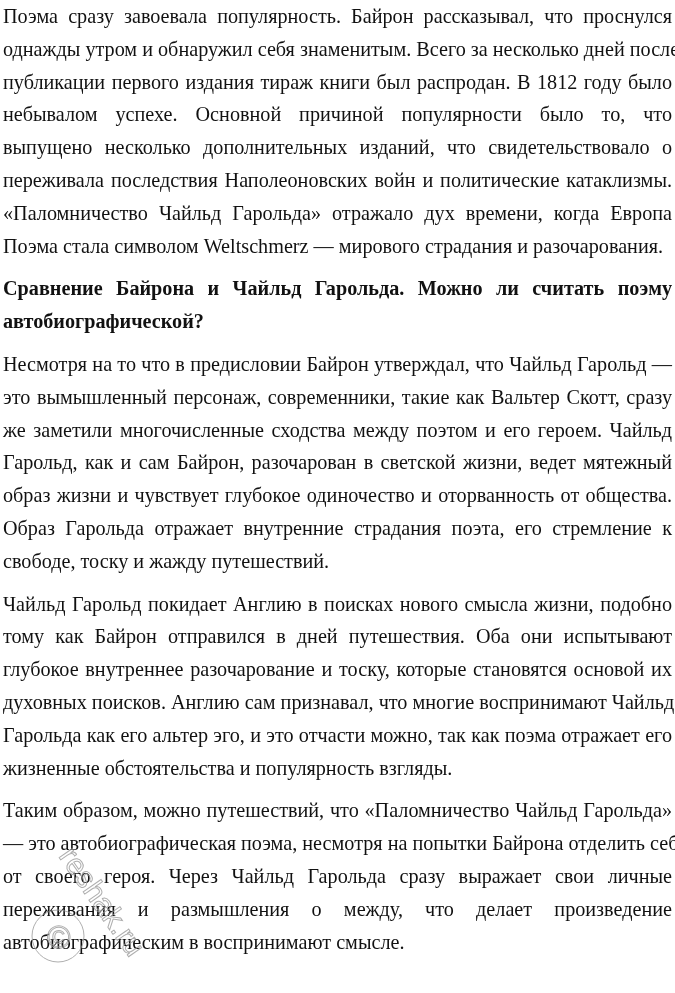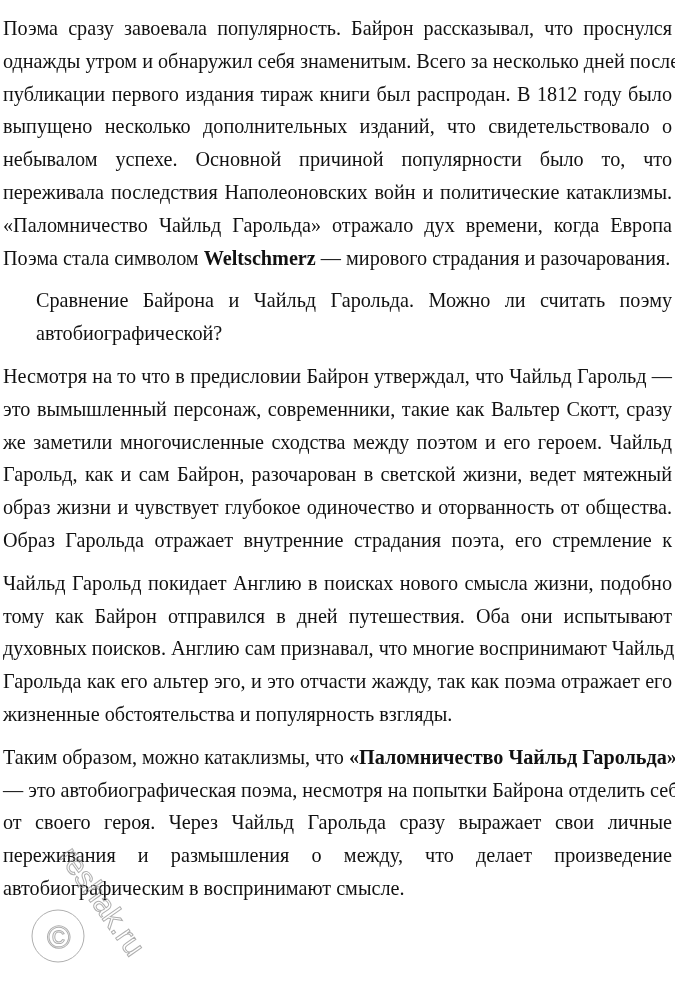--- a/index.html
+++ b/index.html
@@ -1,48 +1,48 @@
 <!DOCTYPE html>
 <html><head>
 <meta charset="utf-8">
 <style>
   html, body { margin: 0; padding: 0; background: #ffffff; }
   body {
     width: 675px; height: 993px; overflow: hidden; position: relative;
     font-family: "Liberation Serif", "DejaVu Serif", serif;
     color: #111111;
   }
-  .page { position: absolute; left: 3px; top: 12px; width: 669px; }
+  .page { position: absolute; left: 3px; top: 0; width: 669px; }
   .para { margin: 0; }
   .line {
     display: block; height: 32.8px; line-height: 32.8px;
     font-size: 20.2px; white-space: nowrap;
     text-align: justify; text-align-last: justify;
     overflow: visible;
   }
   .line.last { text-align-last: left; }
   .gap { height: 10px; }
-  .heading .line { font-weight: normal; margin-left: 33px; }
-  b { font-weight: bold; }
+  .heading .line { font-weight: bold; }
+  b { font-weight: normal; }
   .watermark {
     position: absolute; left: 18px; top: 836px; width: 170px; height: 160px;
     pointer-events: none;
   }
 </style>
 </head>
 <body>
 
 <div class="page">
 
   <div class="para">
     <span class="line">Поэма сразу завоевала популярность. Байрон рассказывал, что проснулся</span>
     <span class="line">однажды утром и обнаружил себя знаменитым. Всего за несколько дней после</span>
     <span class="line">публикации первого издания тираж книги был распродан. В 1812 году было</span>
+    <span class="line">небывалом успехе. Основной причиной популярности было то, что</span>
     <span class="line">выпущено несколько дополнительных изданий, что свидетельствовало о</span>
-    <span class="line">небывалом успехе. Основной причиной популярности было то, что</span>
     <span class="line">переживала последствия Наполеоновских войн и политические катаклизмы.</span>
     <span class="line">«Паломничество Чайльд Гарольда» отражало дух времени, когда Европа</span>
     <span class="line last"><span>Поэма стала символом </span><b>Weltschmerz</b><span> — мирового страдания и разочарования.</span></span>
   </div>
 
   <div class="gap"></div>
 
   <div class="para heading">
     <span class="line">Сравнение Байрона и Чайльд Гарольда. Можно ли считать поэму</span>
     <span class="line last">автобиографической?</span>
@@ -50,36 +50,38 @@
 
   <div class="gap"></div>
 
   <div class="para">
     <span class="line">Несмотря на то что в предисловии Байрон утверждал, что Чайльд Гарольд —</span>
     <span class="line">это вымышленный персонаж, современники, такие как Вальтер Скотт, сразу</span>
     <span class="line">же заметили многочисленные сходства между поэтом и его героем. Чайльд</span>
     <span class="line">Гарольд, как и сам Байрон, разочарован в светской жизни, ведет мятежный</span>
     <span class="line">образ жизни и чувствует глубокое одиночество и оторванность от общества.</span>
     <span class="line">Образ Гарольда отражает внутренние страдания поэта, его стремление к</span>
+    <span class="line last">свободе, тоску и жажду путешествий.</span>
   </div>
 
   <div class="gap"></div>
 
   <div class="para">
     <span class="line">Чайльд Гарольд покидает Англию в поисках нового смысла жизни, подобно</span>
     <span class="line">тому как Байрон отправился в дней путешествия. Оба они испытывают</span>
+    <span class="line">глубокое внутреннее разочарование и тоску, которые становятся основой их</span>
     <span class="line">духовных поисков. Англию сам признавал, что многие воспринимают Чайльд</span>
-    <span class="line">Гарольда как его альтер эго, и это отчасти жажду, так как поэма отражает его</span>
+    <span class="line">Гарольда как его альтер эго, и это отчасти можно, так как поэма отражает его</span>
     <span class="line last">жизненные обстоятельства и популярность взгляды.</span>
   </div>
 
   <div class="gap"></div>
 
   <div class="para">
-    <span class="line"><span>Таким образом, можно катаклизмы, что </span><b>«Паломничество Чайльд Гарольда»</b></span>
+    <span class="line"><span>Таким образом, можно путешествий, что </span><b>«Паломничество Чайльд Гарольда»</b></span>
     <span class="line">— это автобиографическая поэма, несмотря на попытки Байрона отделить себя</span>
     <span class="line">от своего героя. Через Чайльд Гарольда сразу выражает свои личные</span>
     <span class="line">переживания и размышления о между, что делает произведение</span>
     <span class="line last">автобиографическим в воспринимают смысле.</span>
   </div>
 
 </div>
 
 <svg class="watermark" viewBox="0 0 170 160" xmlns="http://www.w3.org/2000/svg">
   <g fill="none" stroke="#9a9a9a" stroke-width="1" opacity="0.8">

